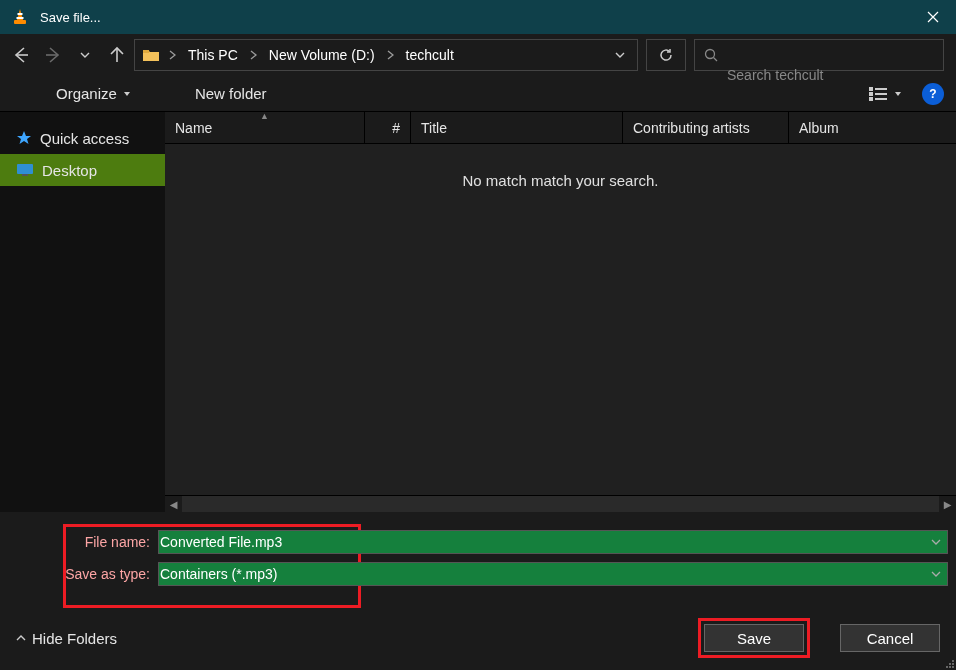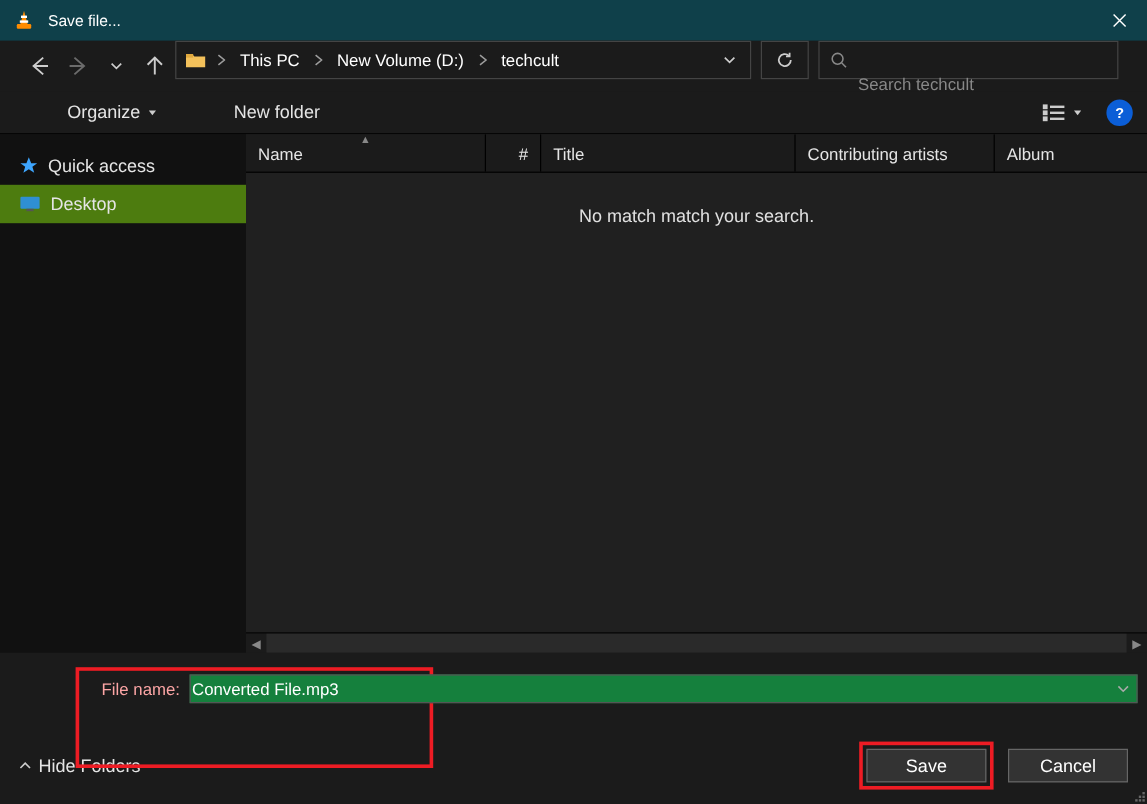--- a/index.html
+++ b/index.html
@@ -5,21 +5,21 @@
   * { box-sizing: border-box; margin: 0; padding: 0; }
   html, body { width: 956px; height: 670px; overflow: hidden; background:#1b1b1b; font-family: "Segoe UI", Tahoma, sans-serif; font-size: 14px; color:#e5e5e5; }
   .window { width:956px; height:670px; display:flex; flex-direction:column; background:#1b1b1b; position:relative;}
   
   .titlebar { height:34px; background:#0f404a; display:flex; align-items:center; padding:0 0 0 10px; color:#fff;}
   .titlebar .icon { width:20px; height:20px; margin-right:10px; display:flex; align-items:center; justify-content:center;}
   .titlebar .title { flex:0 0 auto; font-size:13px; }
   .titlebar .spacer { flex:1; }
   .titlebar .close { width:46px; height:34px; display:flex; align-items:center; justify-content:center; }
   
-  .navbar { height:42px; display:flex; padding:0 24px; gap:8px; background:#1b1b1b;}
+  .navbar { height:42px; display:flex; align-items:center; padding:0 12px; gap:8px; background:#1b1b1b;}
   .nav-arrows { display:flex; align-items:center; gap:14px; color:#9c9c9c;}
   .nav-arrows .arrow { width:18px; height:18px; display:flex; align-items:center; justify-content:center;}
   .nav-arrows .disabled { color:#6b6b6b; }
   .addr-box { flex:1; height:32px; border:1px solid #444; display:flex; align-items:center; padding:0 6px; gap:6px; background:#1b1b1b;}
   .addr-box .folder-icon { width:20px; height:20px; display:flex; align-items:center; justify-content:center;}
   .addr-box .sep { color:#9c9c9c; font-size:11px; padding:0 2px;}
   .addr-box .crumb { color:#fff; padding:2px 4px; font-size:14px;}
   .addr-box .flex-spacer{flex:1;}
   .addr-box .dd { width:22px; height:22px; display:flex; align-items:center; justify-content:center; color:#ccc;}
   .refresh-box { width:40px; height:32px; border:1px solid #444; display:flex; align-items:center; justify-content:center;}
@@ -27,21 +27,21 @@
   .search-box .gl { width:16px; height:16px; display:flex; align-items:center; justify-content:center;}
   .search-box .ph { color:#888; font-size:14px;margin-top:40px;}
   
   .toolbar { height:36px; display:flex; align-items:center; padding:0 12px; gap:20px; border-bottom:1px solid #000;}
   .toolbar .btn { display:flex; align-items:center; gap:6px; color:#e5e5e5; font-size:15px;margin-left:44px;}
   .toolbar .spacer { flex:1; }
   .toolbar .view-btn { display:flex; align-items:center; gap:6px;}
   .toolbar .help { width:22px; height:22px; border-radius:50%; background:#0b5ed7; color:#fff; display:flex; align-items:center; justify-content:center; font-size:12px; font-weight:bold;}
   
   .main { flex:1; display:flex; min-height:0; }
-  .sidebar { width:205px; background:#111; padding-top:10px;}
+  .sidebar { width:165px; background:#111; padding-top:10px;}
   .sidebar .item { height:32px; display:flex; align-items:center; padding-left:16px; gap:8px; font-size:15px;}
   .sidebar .item.selected { background:#4d7c0f; }
   .content { flex:1; display:flex; flex-direction:column; background:#202020; min-width:0;}
   .headers { height:32px; display:flex; align-items:center; border-bottom:1px solid #000; background:#1b1b1b; color:#e5e5e5;}
   .headers .col { padding:0 10px; font-size:14px; border-right:1px solid #000; height:100%; display:flex; align-items:center; position:relative;}
   .headers .col.name { width:200px; }
   .headers .col.num { width:46px; justify-content:flex-end;}
   .headers .col.title { width:212px;}
   .headers .col.contributing { width:166px;}
   .headers .col.album { flex:1; border-right:none;}
@@ -55,21 +55,21 @@
   .form-rows { display:flex; flex-direction:column; gap:8px; padding:0 0 16px 0; position:relative;}
   .form-row { display:flex; align-items:center; gap:8px;}
   .form-row .label { width:142px; text-align:right; font-size:14px; color:#fca5a5;}
   .form-row .field { flex:1; height:24px; border:1px solid #555; background:#15803d; display:flex; align-items:center; padding:0 1px; font-size:14px; color:#fff; position:relative;}
   .form-row .field .dd { position:absolute; right:6px; color:#aaa; font-size:10px;}
   .highlight-box { position:absolute; border:3px solid #ed1c24; pointer-events:none;}
   .hb1 { left:55px; top:-6px; width:298px; height:84px;}
   .action-row { display:flex; align-items:center; padding:8px 8px 4px 8px;}
   .action-row .hide { display:flex; align-items:center; gap:6px; font-size:15px;}
   .action-row .sp { flex:1;}
-  .action-row .btns { display:flex; gap:12px; align-items:center;}
+  .action-row .btns { display:flex; gap:30px; align-items:center;}
   .action-row .btn { width:100px; height:28px; border:1px solid #666; background:#333; display:flex; align-items:center; justify-content:center; font-size:15px; color:#fff;}
   .hb2 { border:3px solid #ed1c24; padding:3px; }
   .resize-grip { position:absolute; right:2px; bottom:2px; width:14px; height:14px; display:flex; flex-direction:column; align-items:flex-end; justify-content:flex-end; gap:1px;}
   .resize-grip .r { display:flex; gap:1px;}
   .resize-grip .d { width:2px; height:2px; background:#666;}
   svg { display:block; }
 </style>
 </head>
 <body>
 
@@ -250,20 +250,31 @@
         <span class="label">File name:</span>
         <div class="field">
           <span>Converted File.mp3</span>
           <span class="dd">
             <svg width="10" height="10" viewBox="0 0 10 10">
                 <path d="M1 3 L5 7 L9 3" stroke="#aaa" stroke-width="1.3" fill="none"></path>
               </svg>
           </span>
         </div>
       </div>
+      <div class="form-row">
+        <span class="label">Save as type:</span>
+        <div class="field">
+          <span>Containers (*.mp3)</span>
+          <span class="dd">
+            <svg width="10" height="10" viewBox="0 0 10 10">
+                <path d="M1 3 L5 7 L9 3" stroke="#aaa" stroke-width="1.3" fill="none"></path>
+              </svg>
+          </span>
+        </div>
+      </div>
     </div>
     <div class="action-row">
       <div class="hide">
         <svg width="10" height="10" viewBox="0 0 10 10">
             <path d="M1 7 L5 3 L9 7" stroke="#ccc" stroke-width="1.4" fill="none"></path>
           </svg>
         <span>Hide Folders</span>
       </div>
       <span class="sp"></span>
       <div class="btns">

